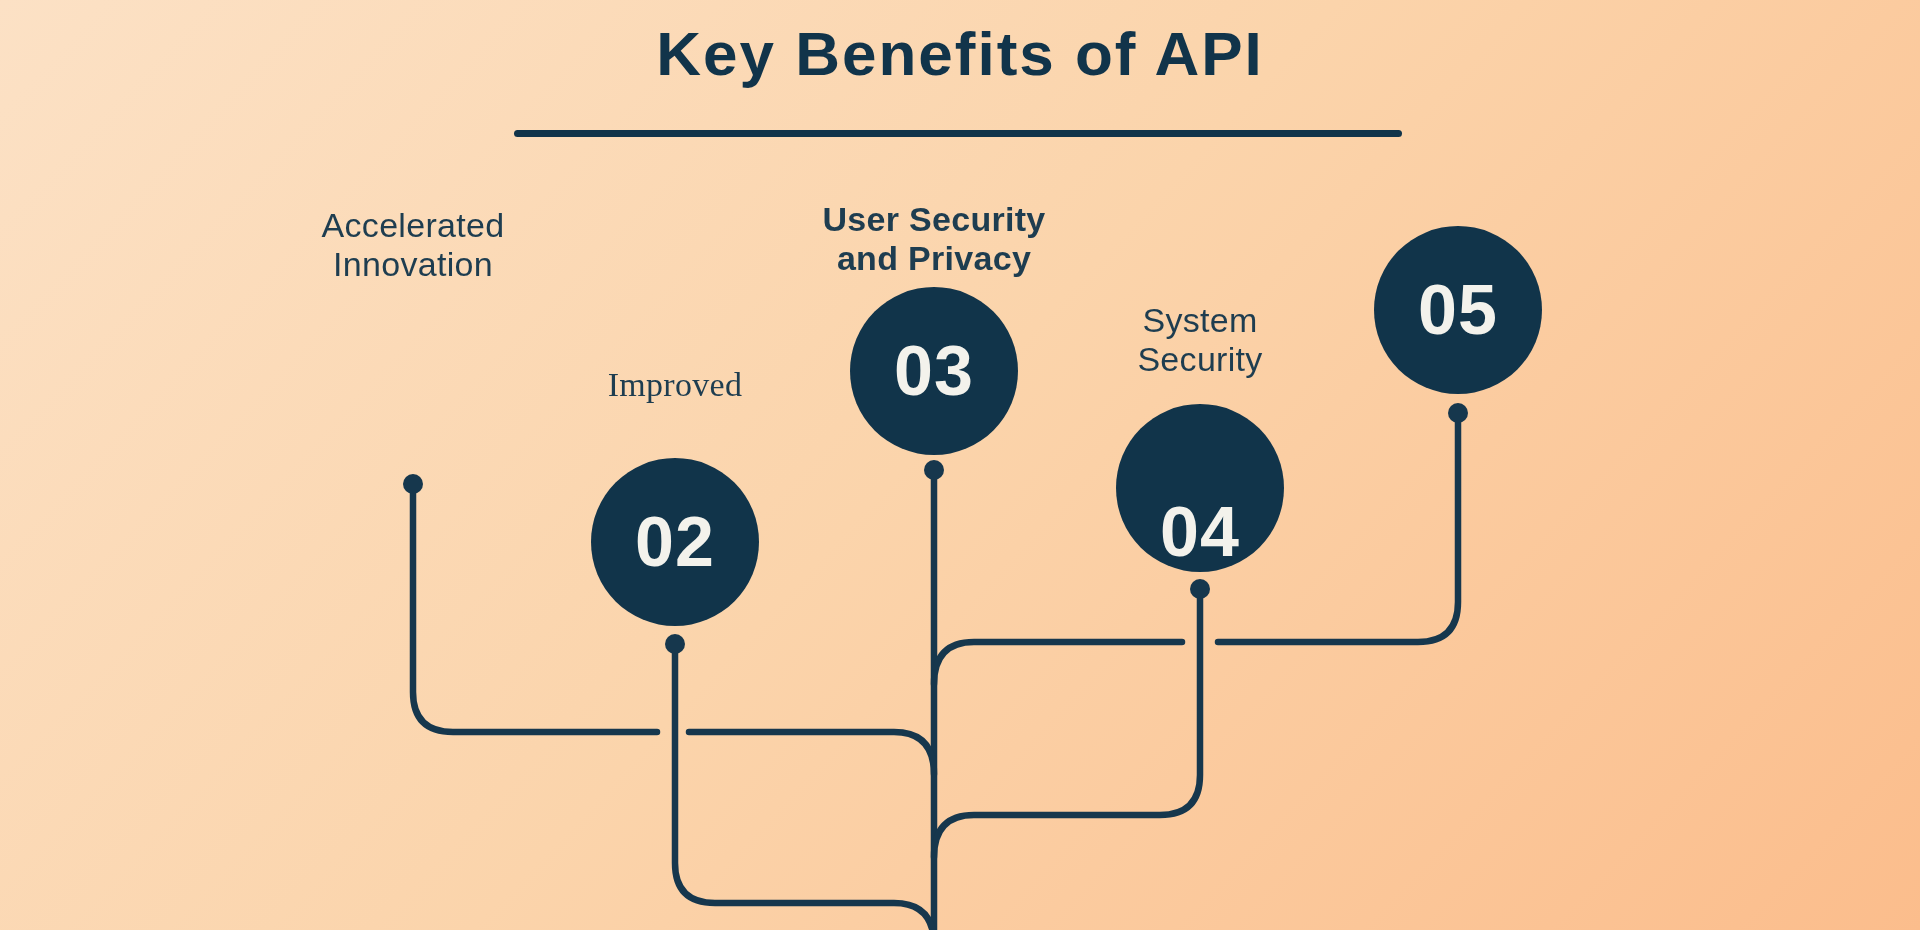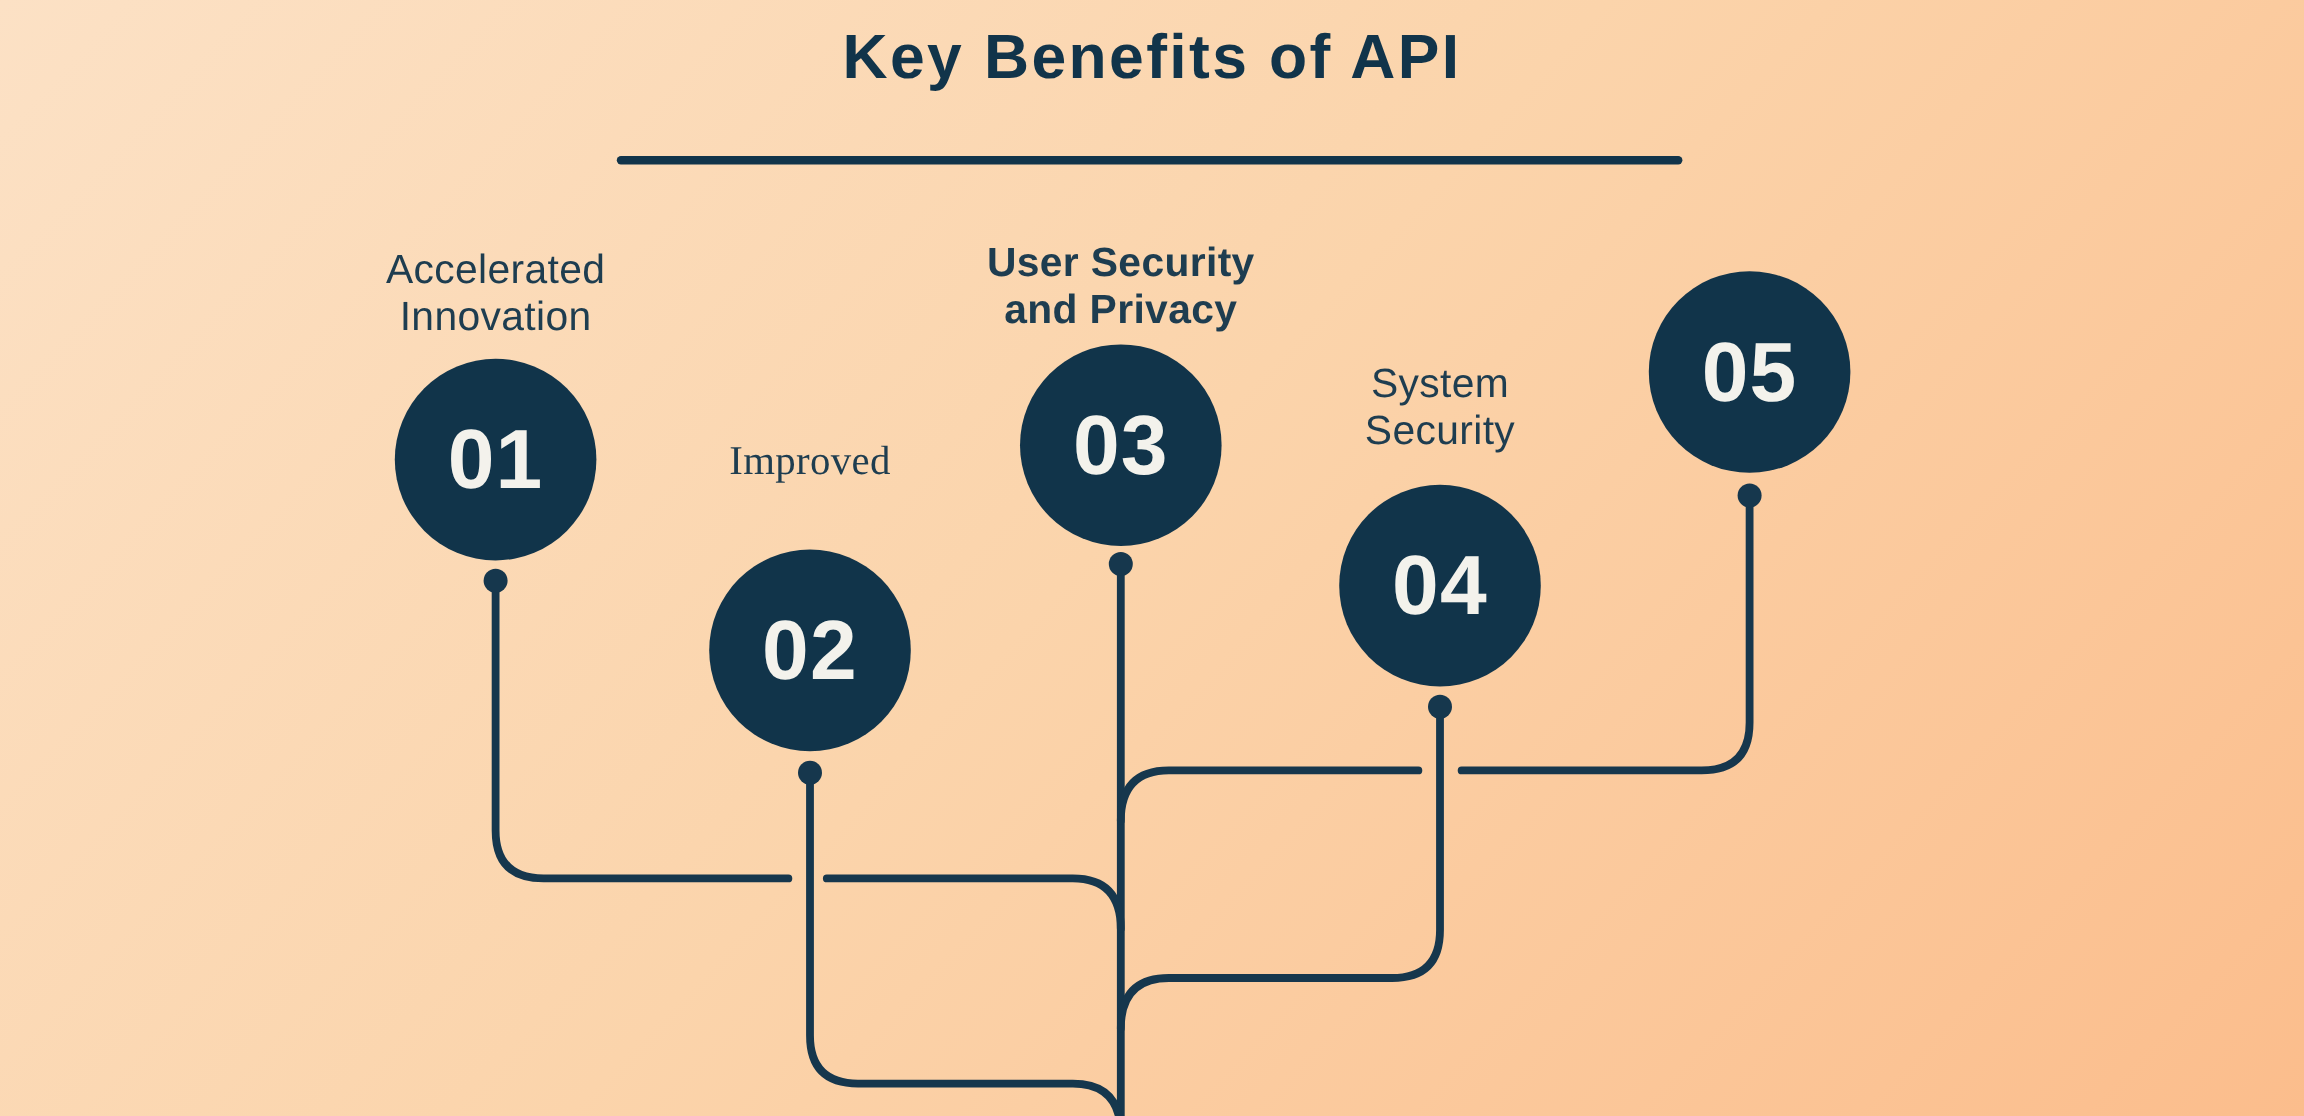--- a/index.html
+++ b/index.html
@@ -15,21 +15,21 @@
   body{
     font-family:"Liberation Sans", sans-serif;
     position:relative;
     background:linear-gradient(133deg, var(--bg1) 0%, #fbd4ab 48%, var(--bg2) 100%);
   }
   .canvas{position:absolute;inset:0;width:1920px;height:930px;}
 
   .page-title{
     position:absolute;top:20px;left:0;width:1920px;
     text-align:center;
-    font-size:52px;font-weight:bold;letter-spacing:2px;
+    font-size:62px;font-weight:bold;letter-spacing:2px;
     color:var(--navy);
     line-height:1.1;
   }
   .title-underline{
     position:absolute;left:514px;top:130px;width:888px;height:7px;
     background:var(--navy);border-radius:4px;
   }
 
   svg.connectors{position:absolute;left:0;top:0;width:1920px;height:930px;}
   svg.connectors path{
@@ -70,23 +70,20 @@
     <path d="M675 644 V863 Q675 903 715 903 H894 Q934 903 934 945"></path>
     <path d="M1200 589 V775 Q1200 815 1160 815 H974 Q934 815 934 857"></path>
     <path d="M1458 413 V602 Q1458 642 1418 642 H1218"></path>
     <path d="M1182 642 H974 Q934 642 934 684"></path>
   </svg>
 
   <div class="node-label" style="left:193px;top:206px;">
     <span>Accelerated</span><br>
     <span>Innovation</span>
   </div>
-  <div class="node-circle" style="left:329px;top:299px;">
-    <span class="node-number">01</span>
-  </div>
   <div class="node-dot" style="left:403px;top:474px;"></div>
 
   <div class="node-label" style="left:455px;top:365px;font-family:Liberation Serif, serif;">
     <span>Improved</span><br>
   </div>
   <div class="node-circle" style="left:591px;top:458px;">
     <span class="node-number">02</span>
   </div>
   <div class="node-dot" style="left:665px;top:634px;"></div>
 
@@ -96,21 +93,21 @@
   </div>
   <div class="node-circle" style="left:850px;top:287px;">
     <span class="node-number">03</span>
   </div>
   <div class="node-dot" style="left:924px;top:460px;"></div>
 
   <div class="node-label" style="left:980px;top:301px;text-align:center;">
     <span>System</span><br>
     <span>Security</span>
   </div>
-  <div class="node-circle" style="left:1116px;top:404px;">
+  <div class="node-circle" style="left:1116px;top:404px;align-items:flex-end;">
     <span class="node-number">04</span>
   </div>
   <div class="node-dot" style="left:1190px;top:579px;"></div>
 
   <div class="node-circle" style="left:1374px;top:226px;">
     <span class="node-number">05</span>
   </div>
   <div class="node-dot" style="left:1448px;top:403px;"></div>
 
 </div>

